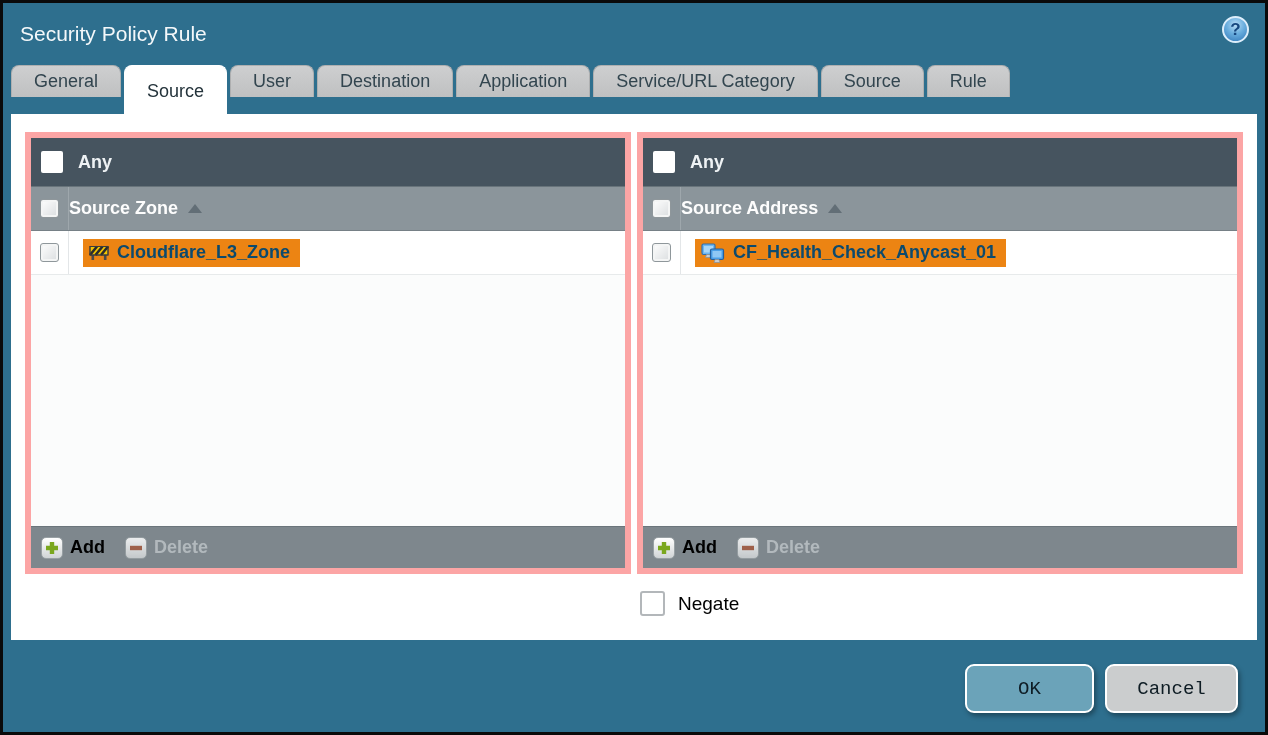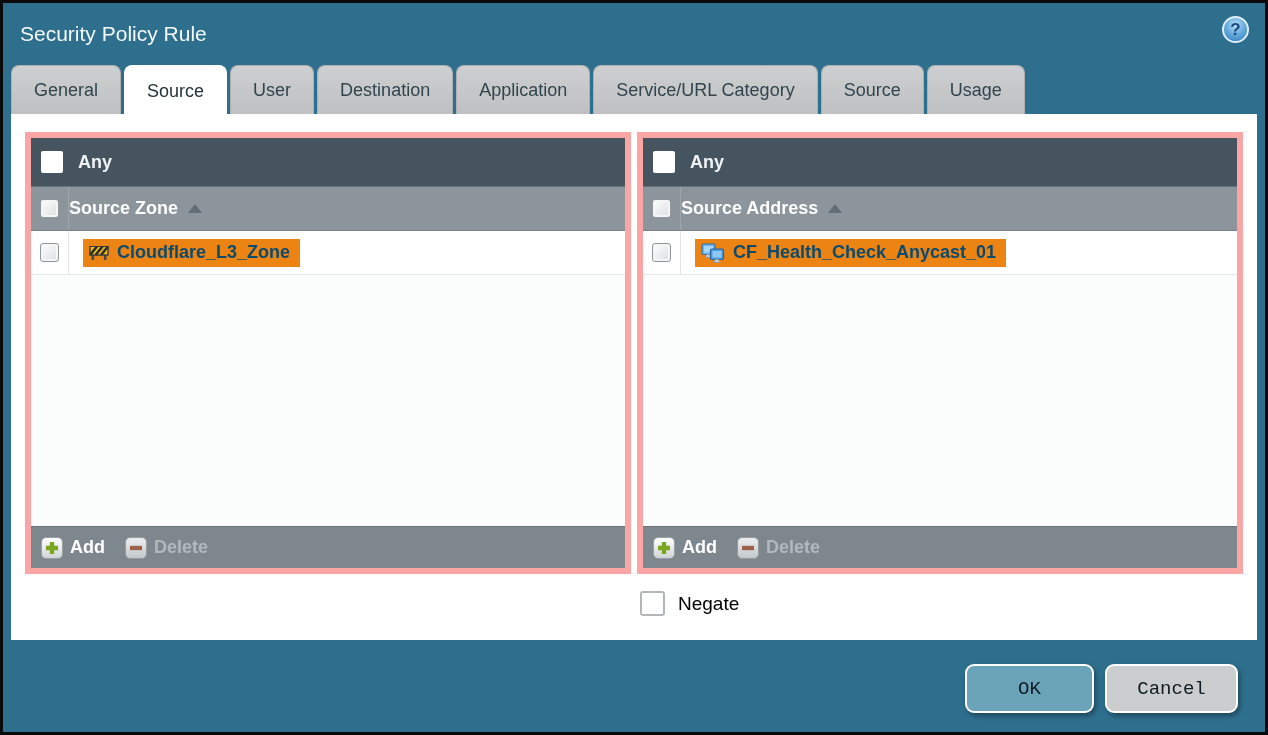--- a/index.html
+++ b/index.html
@@ -28,21 +28,21 @@
     border-radius: 50%;
     border: 2px solid #ddeefb;
     background: radial-gradient(circle at 50% 30%, #b9dcf6 0%, #6aaede 45%, #2f76b8 100%);
     color: #17477f;
     font-size: 17px; font-weight: bold;
     display: flex; align-items: center; justify-content: center;
     cursor: pointer;
   }
 
   
-  .tabs { display: flex; gap: 3px; padding-left: 8px; height: 49px; position: relative; z-index: 2; border-radius: 19px; }
+  .tabs { display: flex; gap: 3px; padding-left: 8px; height: 32px; position: relative; z-index: 2; border-radius: 19px; }
   .tab {
     background: linear-gradient(#cecfd0, #bfc0c1);
     border: 1px solid #aeafb0;
     border-bottom: none;
     border-radius: 8px 8px 0 0;
     padding: 0 22px;
     display: flex; align-items: center;
     font-size: 18px;
     color: #32454f;
     cursor: pointer;
@@ -124,21 +124,21 @@
   .chip svg { flex: 0 0 auto; }
 
   .toolbar {
     height: 42px; background: #7e878d;
     border-top: 1px solid #6b757b;
     display: flex; align-items: center;
     padding-left: 10px; gap: 20px;
     font-size: 18px;
   }
   .tool { display: flex; align-items: center; gap: 7px; cursor: pointer; }
-  .tool .label { color: #ffffff; }
+  .tool .label { color: #000000; }
   .tool.disabled { cursor: default; }
   .tool.disabled .label { color: #b2b9bd; }
   .icon-btn {
     width: 22px; height: 22px; border-radius: 5px;
     background: linear-gradient(#ffffff, #d0d4d6);
     border: 1px solid #98a0a4;
     display: flex; align-items: center; justify-content: center;
   }
   .tool.disabled .icon-btn { opacity: 0.85; }
 
@@ -180,21 +180,21 @@
   <div class="help-icon">?</div>
 
   <div class="tabs">
     <div class="tab">General</div>
     <div class="tab active">Source</div>
     <div class="tab">User</div>
     <div class="tab">Destination</div>
     <div class="tab">Application</div>
     <div class="tab">Service/URL Category</div>
     <div class="tab">Source</div>
-    <div class="tab">Usage</div>
+    <div class="tab">Rule</div>
   </div>
 
   <div class="content">
     <div class="panels">
 
       <div class="panel">
         <div class="any-bar">
           <div class="cb-any"></div>
           <span>Any</span>
         </div>

